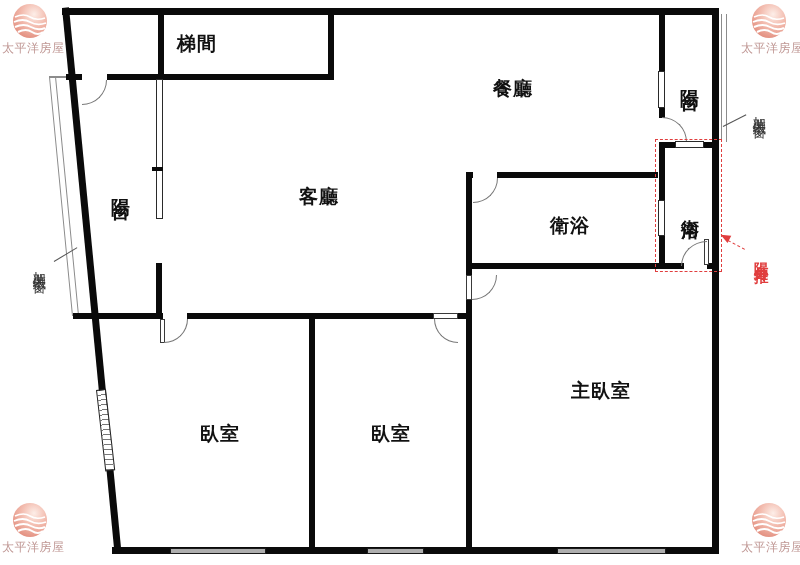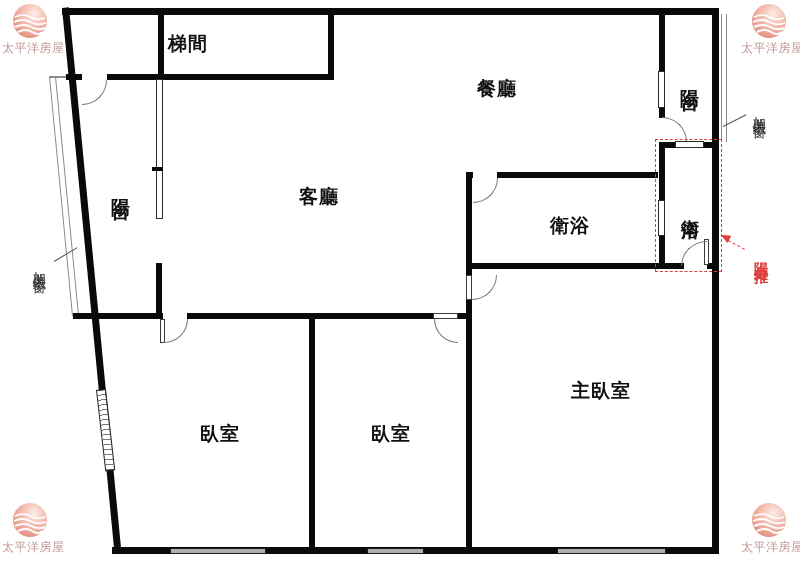--- a/index.html
+++ b/index.html
@@ -105,22 +105,22 @@
   <div class="arc tl" style="left:681px;top:241px;width:26px;height:25px"></div>
 
   <div class="dashbox"></div>
   <div class="redline"></div>
   <div class="redhead"></div>
 
   <div class="gwin" style="left:170px;top:548px;width:96px;height:6px"></div>
   <div class="gwin" style="left:367px;top:548px;width:57px;height:6px"></div>
   <div class="gwin" style="left:557px;top:548px;width:109px;height:6px"></div>
 
-  <div class="lbl" style="left:188px;top:44px">梯間</div>
-  <div class="lbl" style="left:497px;top:89px">餐廳</div>
+  <div class="lbl" style="left:197px;top:44px">梯間</div>
+  <div class="lbl" style="left:513px;top:89px">餐廳</div>
   <div class="lbl" style="left:319px;top:197px">客廳</div>
   <div class="vlbl" style="left:121px;top:185px">陽台</div>
   <div class="vlbl" style="left:690px;top:76px">陽台</div>
   <div class="lbl" style="left:570px;top:226px">衛浴</div>
   <div class="vlbl" style="left:690px;top:206px;font-size:18px">衛浴</div>
   <div class="lbl" style="left:220px;top:434px">臥室</div>
   <div class="lbl" style="left:391px;top:434px">臥室</div>
   <div class="lbl" style="left:601px;top:391px">主臥室</div>
 
   <div class="ann" style="left:39px;top:266px">加裝鐵窗</div>

